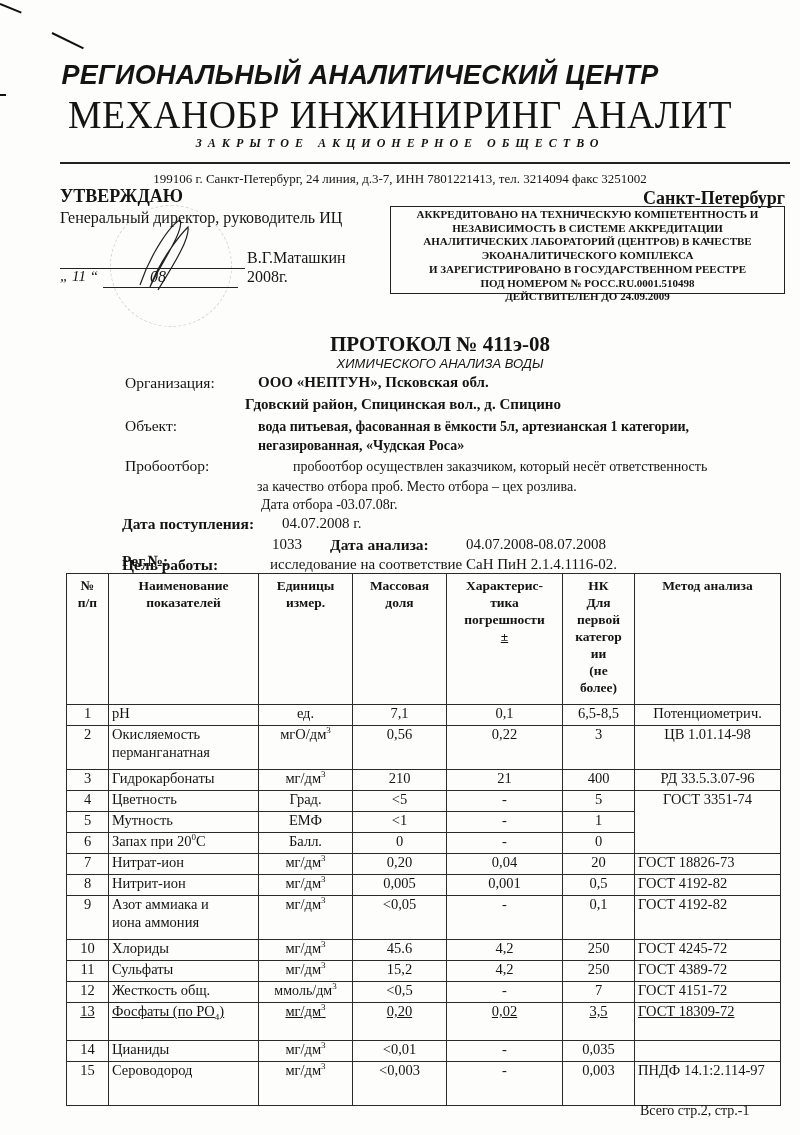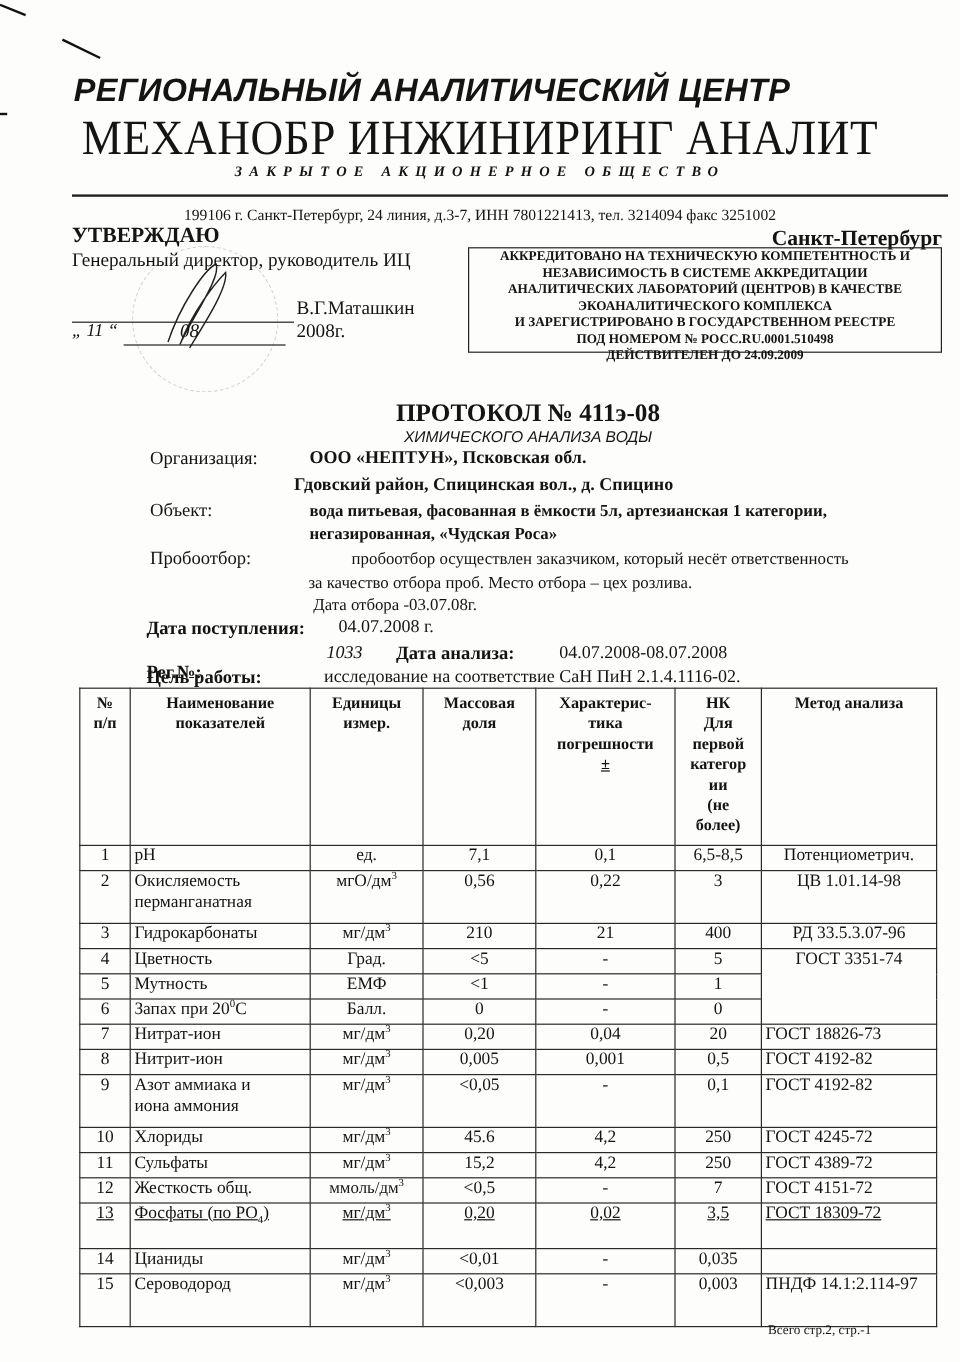--- a/index.html
+++ b/index.html
@@ -28,21 +28,21 @@
   .lbl { font-size:15.5px; }
   .val { font-size:15px; }
   .b { font-weight:bold; }
   table.res { position:absolute; left:66px; top:573px; border-collapse:collapse; table-layout:fixed; font-size:14.5px; }
   table.res td, table.res th { border:1px solid #2a2a2a; padding:0 3px; vertical-align:top; line-height:17.5px; }
   table.res th { font-weight:bold; font-size:13.5px; line-height:17px; text-align:center; padding-top:3px; }
   table.res td.c { text-align:center; }
   table.res td.l { text-align:left; }
   .sup { font-size:9px; vertical-align:super; line-height:0; }
   .sub { font-size:9px; vertical-align:sub; line-height:0; }
-  .footer { left:640px; top:1103px; font-size:11px;text-align:right; }
+  .footer { left:640px; top:1103px; font-size:14px;text-align:right; }
 </style>
 </head>
 <body>
 
 <div class="mark" style="left:0;top:3px;width:23px;transform:rotate(22deg);"></div>
 <div class="mark" style="left:52px;top:32px;width:35px;transform:rotate(26deg);"></div>
 <div class="mark" style="left:0;top:94px;width:6px;"></div>
 
 <div class="abs hdr1">РЕГИОНАЛЬНЫЙ АНАЛИТИЧЕСКИЙ ЦЕНТР</div>
 <div class="abs hdr2">МЕХАНОБР  ИНЖИНИРИНГ АНАЛИТ</div>
@@ -87,21 +87,21 @@
 
 <div class="abs lbl" style="left:125px;top:457px;">Пробоотбор:</div>
 <div class="abs" style="left:261px;top:459px;font-size:14px;margin-left:32px;">пробоотбор осуществлен заказчиком, который несёт ответственность</div>
 <div class="abs" style="left:257px;top:479px;font-size:14px;">за качество отбора проб. Место отбора – цех розлива.</div>
 <div class="abs" style="left:261px;top:497px;font-size:14px;">Дата отбора -03.07.08г.</div>
 
 <div class="abs lbl b" style="left:122px;top:515px;">Дата поступления:</div>
 <div class="abs val" style="left:282px;top:515px;">04.07.2008 г.</div>
 
 <div class="abs lbl b" style="left:122px;top:536px;margin-top:16px;">Рег.№:</div>
-<div class="abs val" style="left:272px;top:536px;font-style:italic;">1033</div>
+<div class="abs val" style="left:272px;top:536px;">1033</div>
 <div class="abs lbl b" style="left:330px;top:536px;">Дата анализа:</div>
 <div class="abs val" style="left:466px;top:536px;">04.07.2008-08.07.2008</div>
 
 <div class="abs lbl b" style="left:122px;top:556px;">Цель работы:</div>
 <div class="abs val" style="left:270px;top:556px;">исследование на соответствие СаН ПиН 2.1.4.1116-02.</div>
 
 <table class="res">
   <colgroup>
     <col style="width:42px">
       <col style="width:150px">

